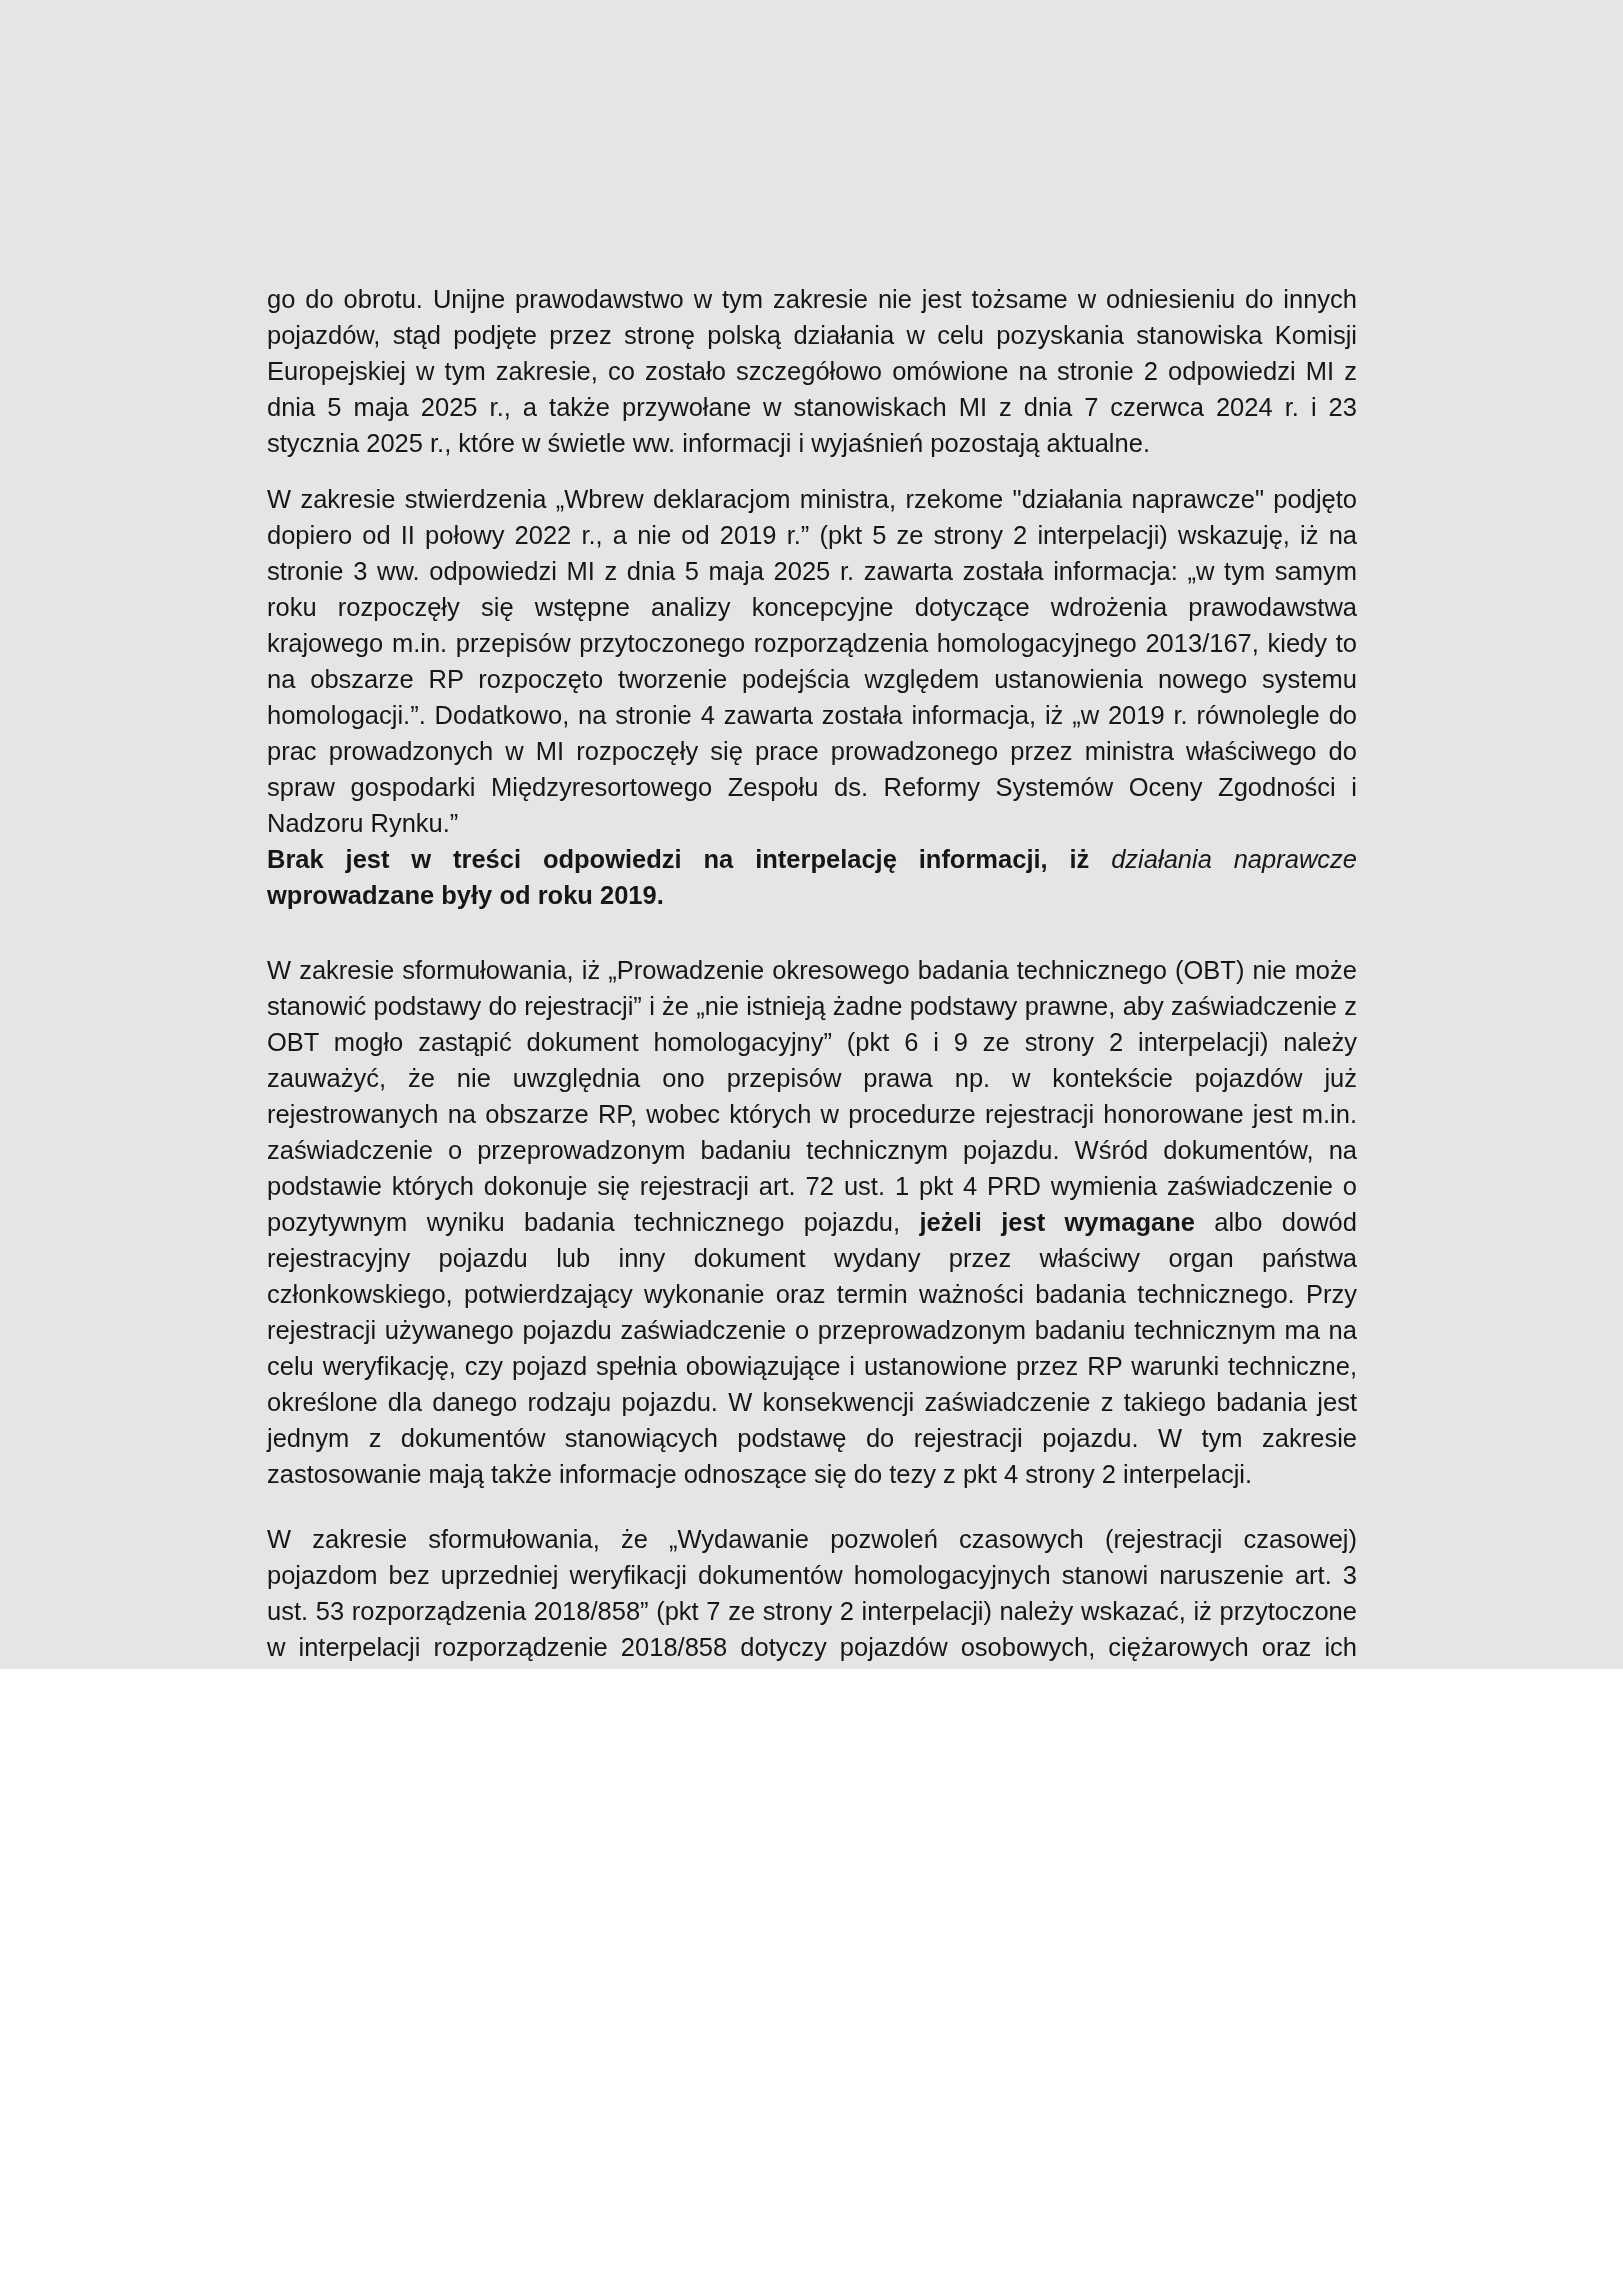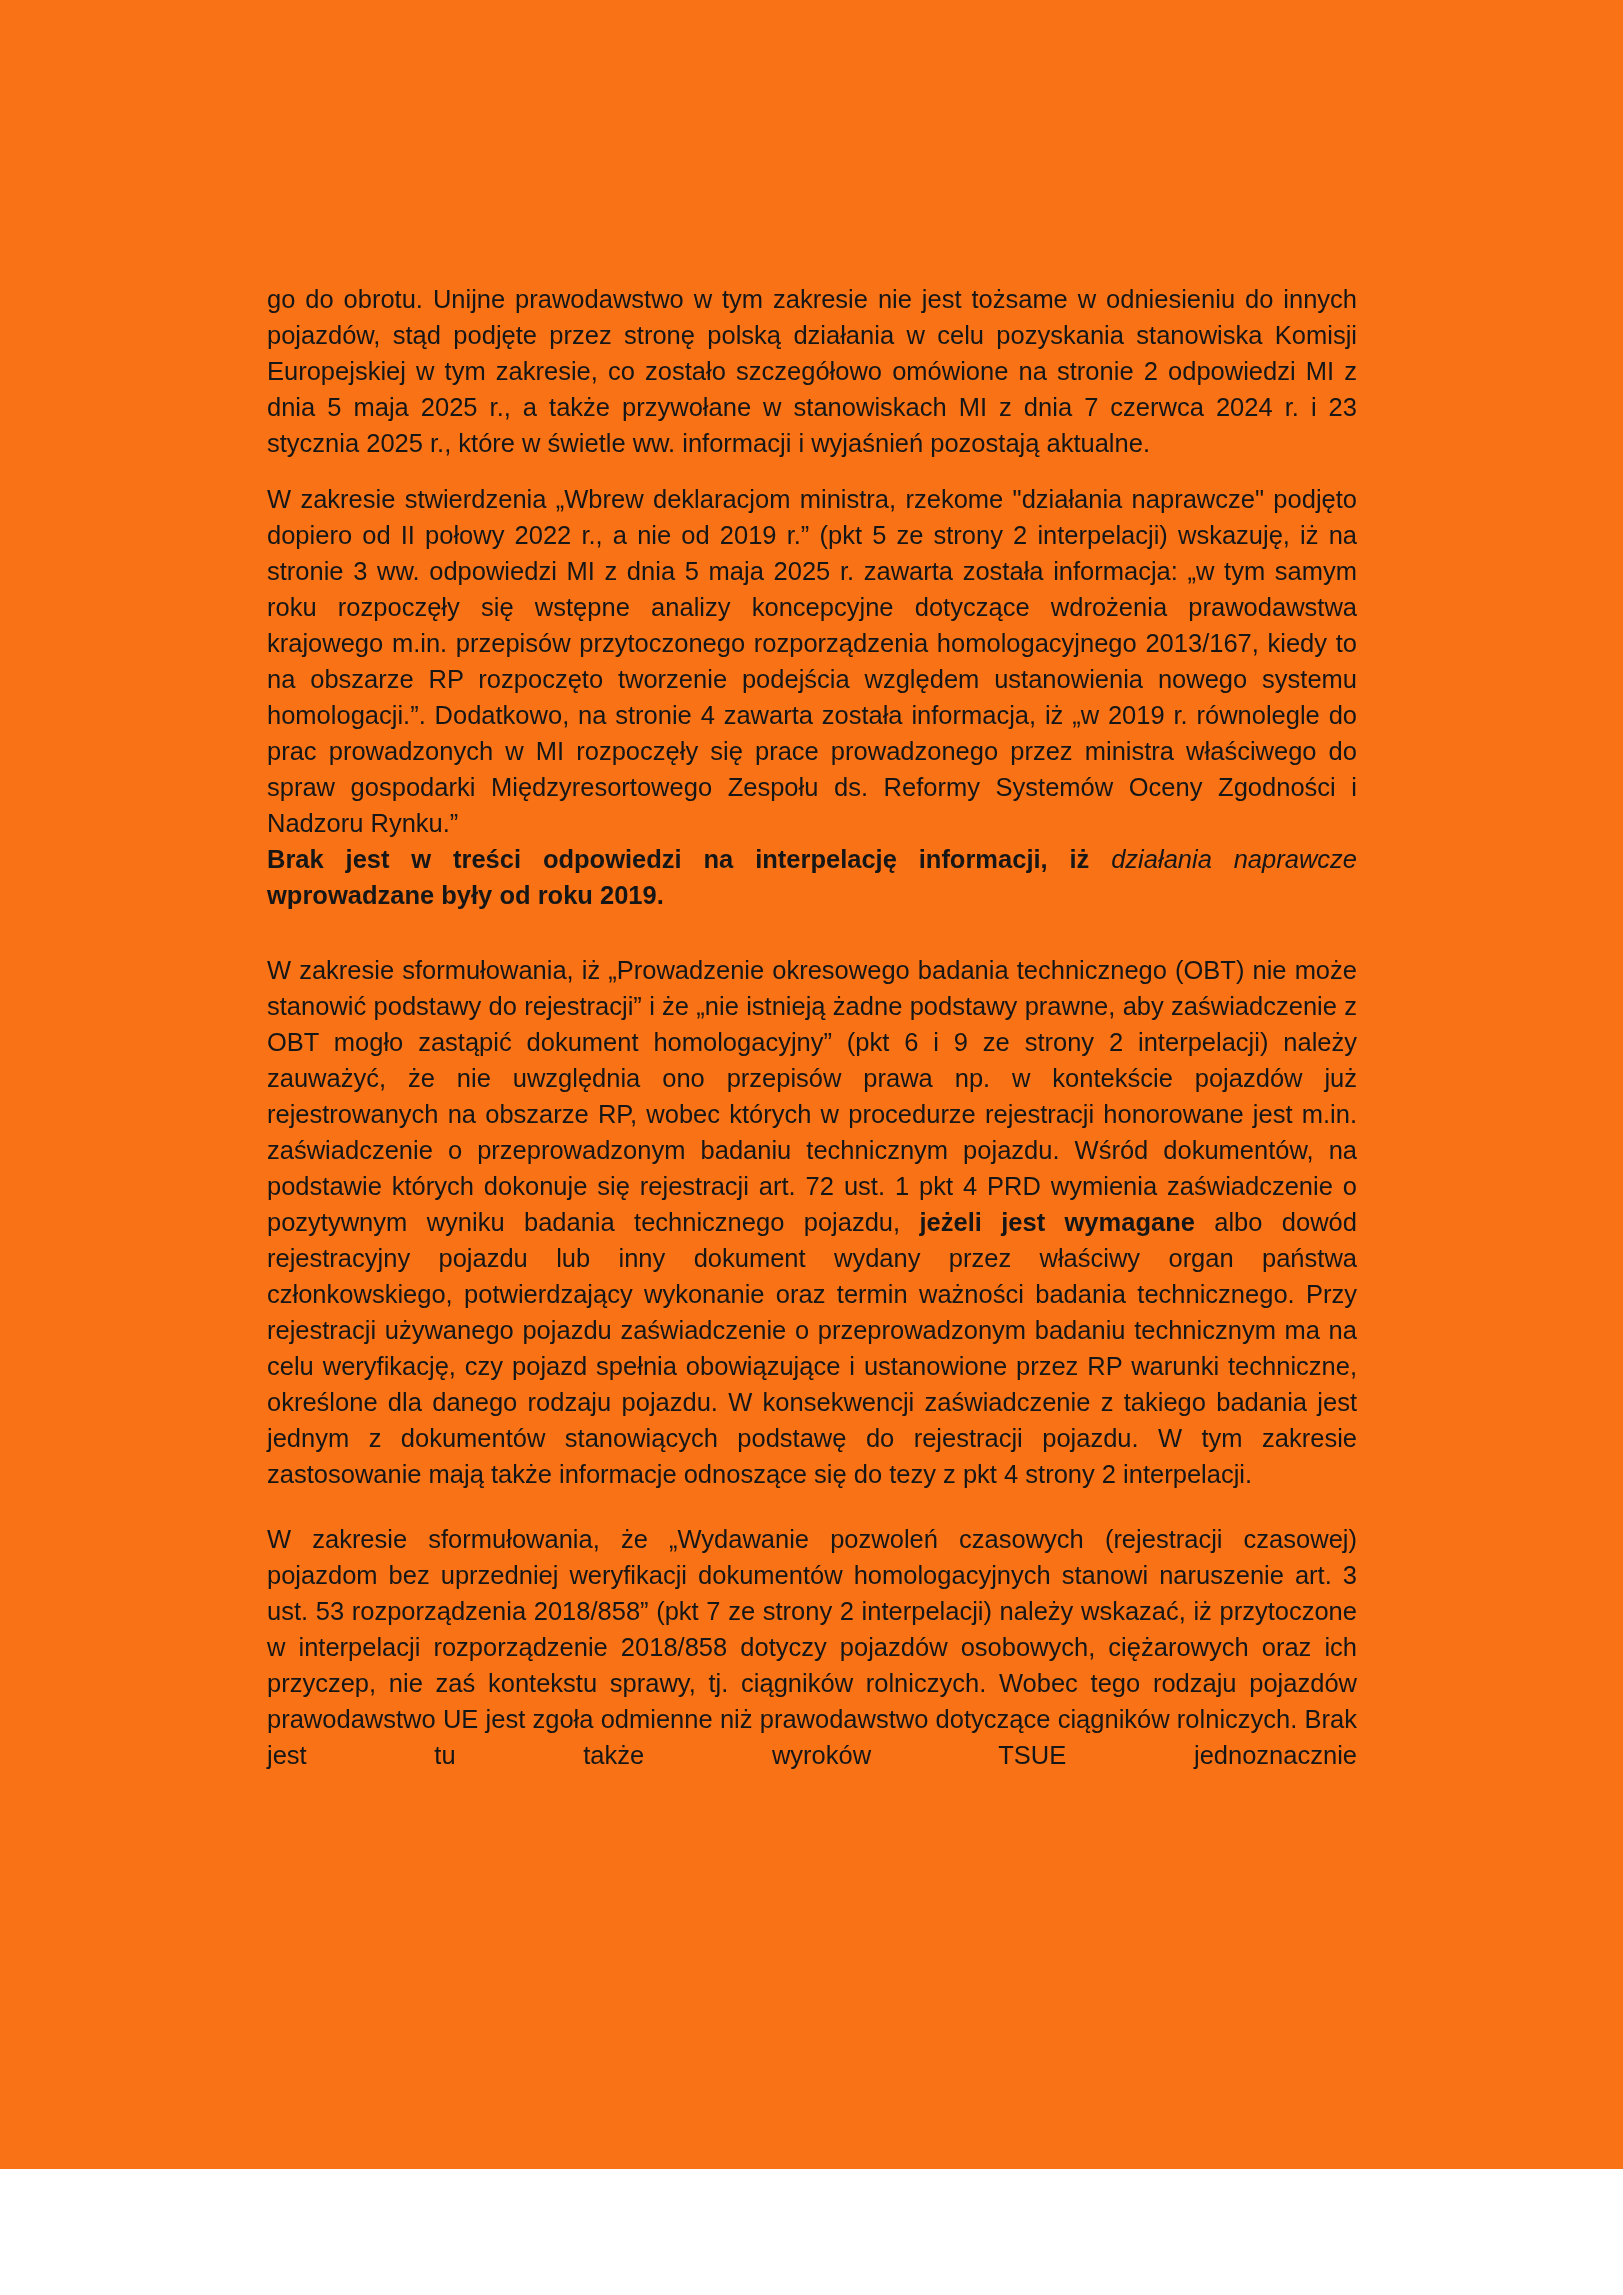--- a/index.html
+++ b/index.html
@@ -3,22 +3,22 @@
 <meta charset="utf-8">
 <style>
   html, body {
     margin: 0;
     padding: 0;
     background: #ffffff;
   }
   .page {
     position: relative;
     width: 1623px;
-    height: 2169px;
-    background: #f97316;
+    height: 1669px;
+    background: #e5e5e5;
     font-family: "Liberation Sans", sans-serif;
     color: #161616;
     overflow: hidden;
   }
   .doc-body {
     position: absolute;
     left: 267px;
     top: 281px;
     width: 1090px;
     font-size: 25.5px;

